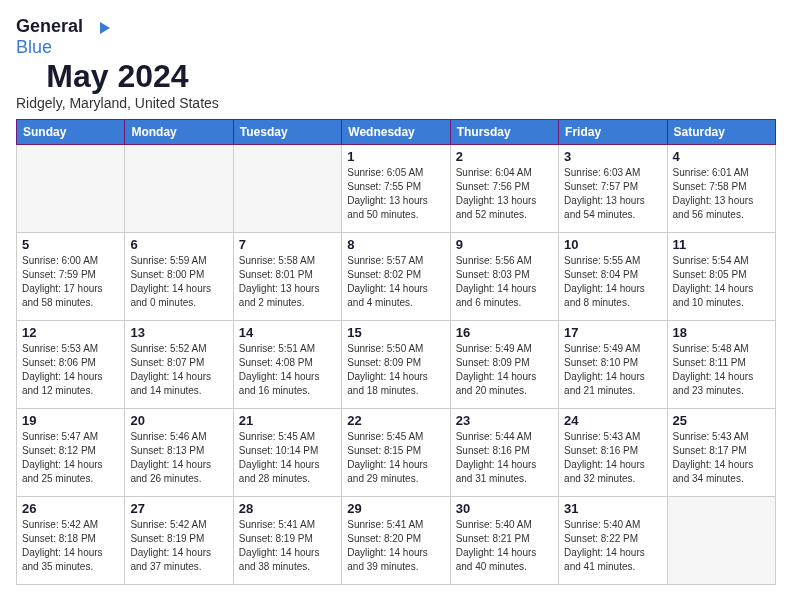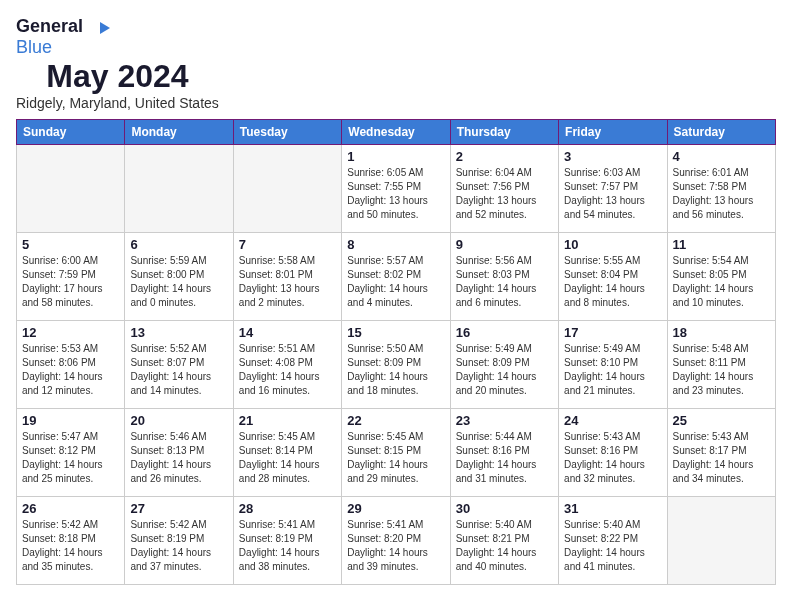--- a/index.html
+++ b/index.html
@@ -237,21 +237,21 @@
       </td>
         <td>
         <div class="day-number">20</div>
         <div class="day-info">Sunrise: 5:46 AM</div>
         <div class="day-info">Sunset: 8:13 PM</div>
         <div class="day-info">Daylight: 14 hours and 26 minutes.</div>
       </td>
         <td>
         <div class="day-number">21</div>
         <div class="day-info">Sunrise: 5:45 AM</div>
-        <div class="day-info">Sunset: 8:14 PM</div>
+        <div class="day-info">Sunset: 10:14 PM</div>
         <div class="day-info">Daylight: 14 hours and 28 minutes.</div>
       </td>
         <td>
         <div class="day-number">22</div>
         <div class="day-info">Sunrise: 5:45 AM</div>
         <div class="day-info">Sunset: 8:15 PM</div>
         <div class="day-info">Daylight: 14 hours and 29 minutes.</div>
       </td>
         <td>
         <div class="day-number">23</div>

